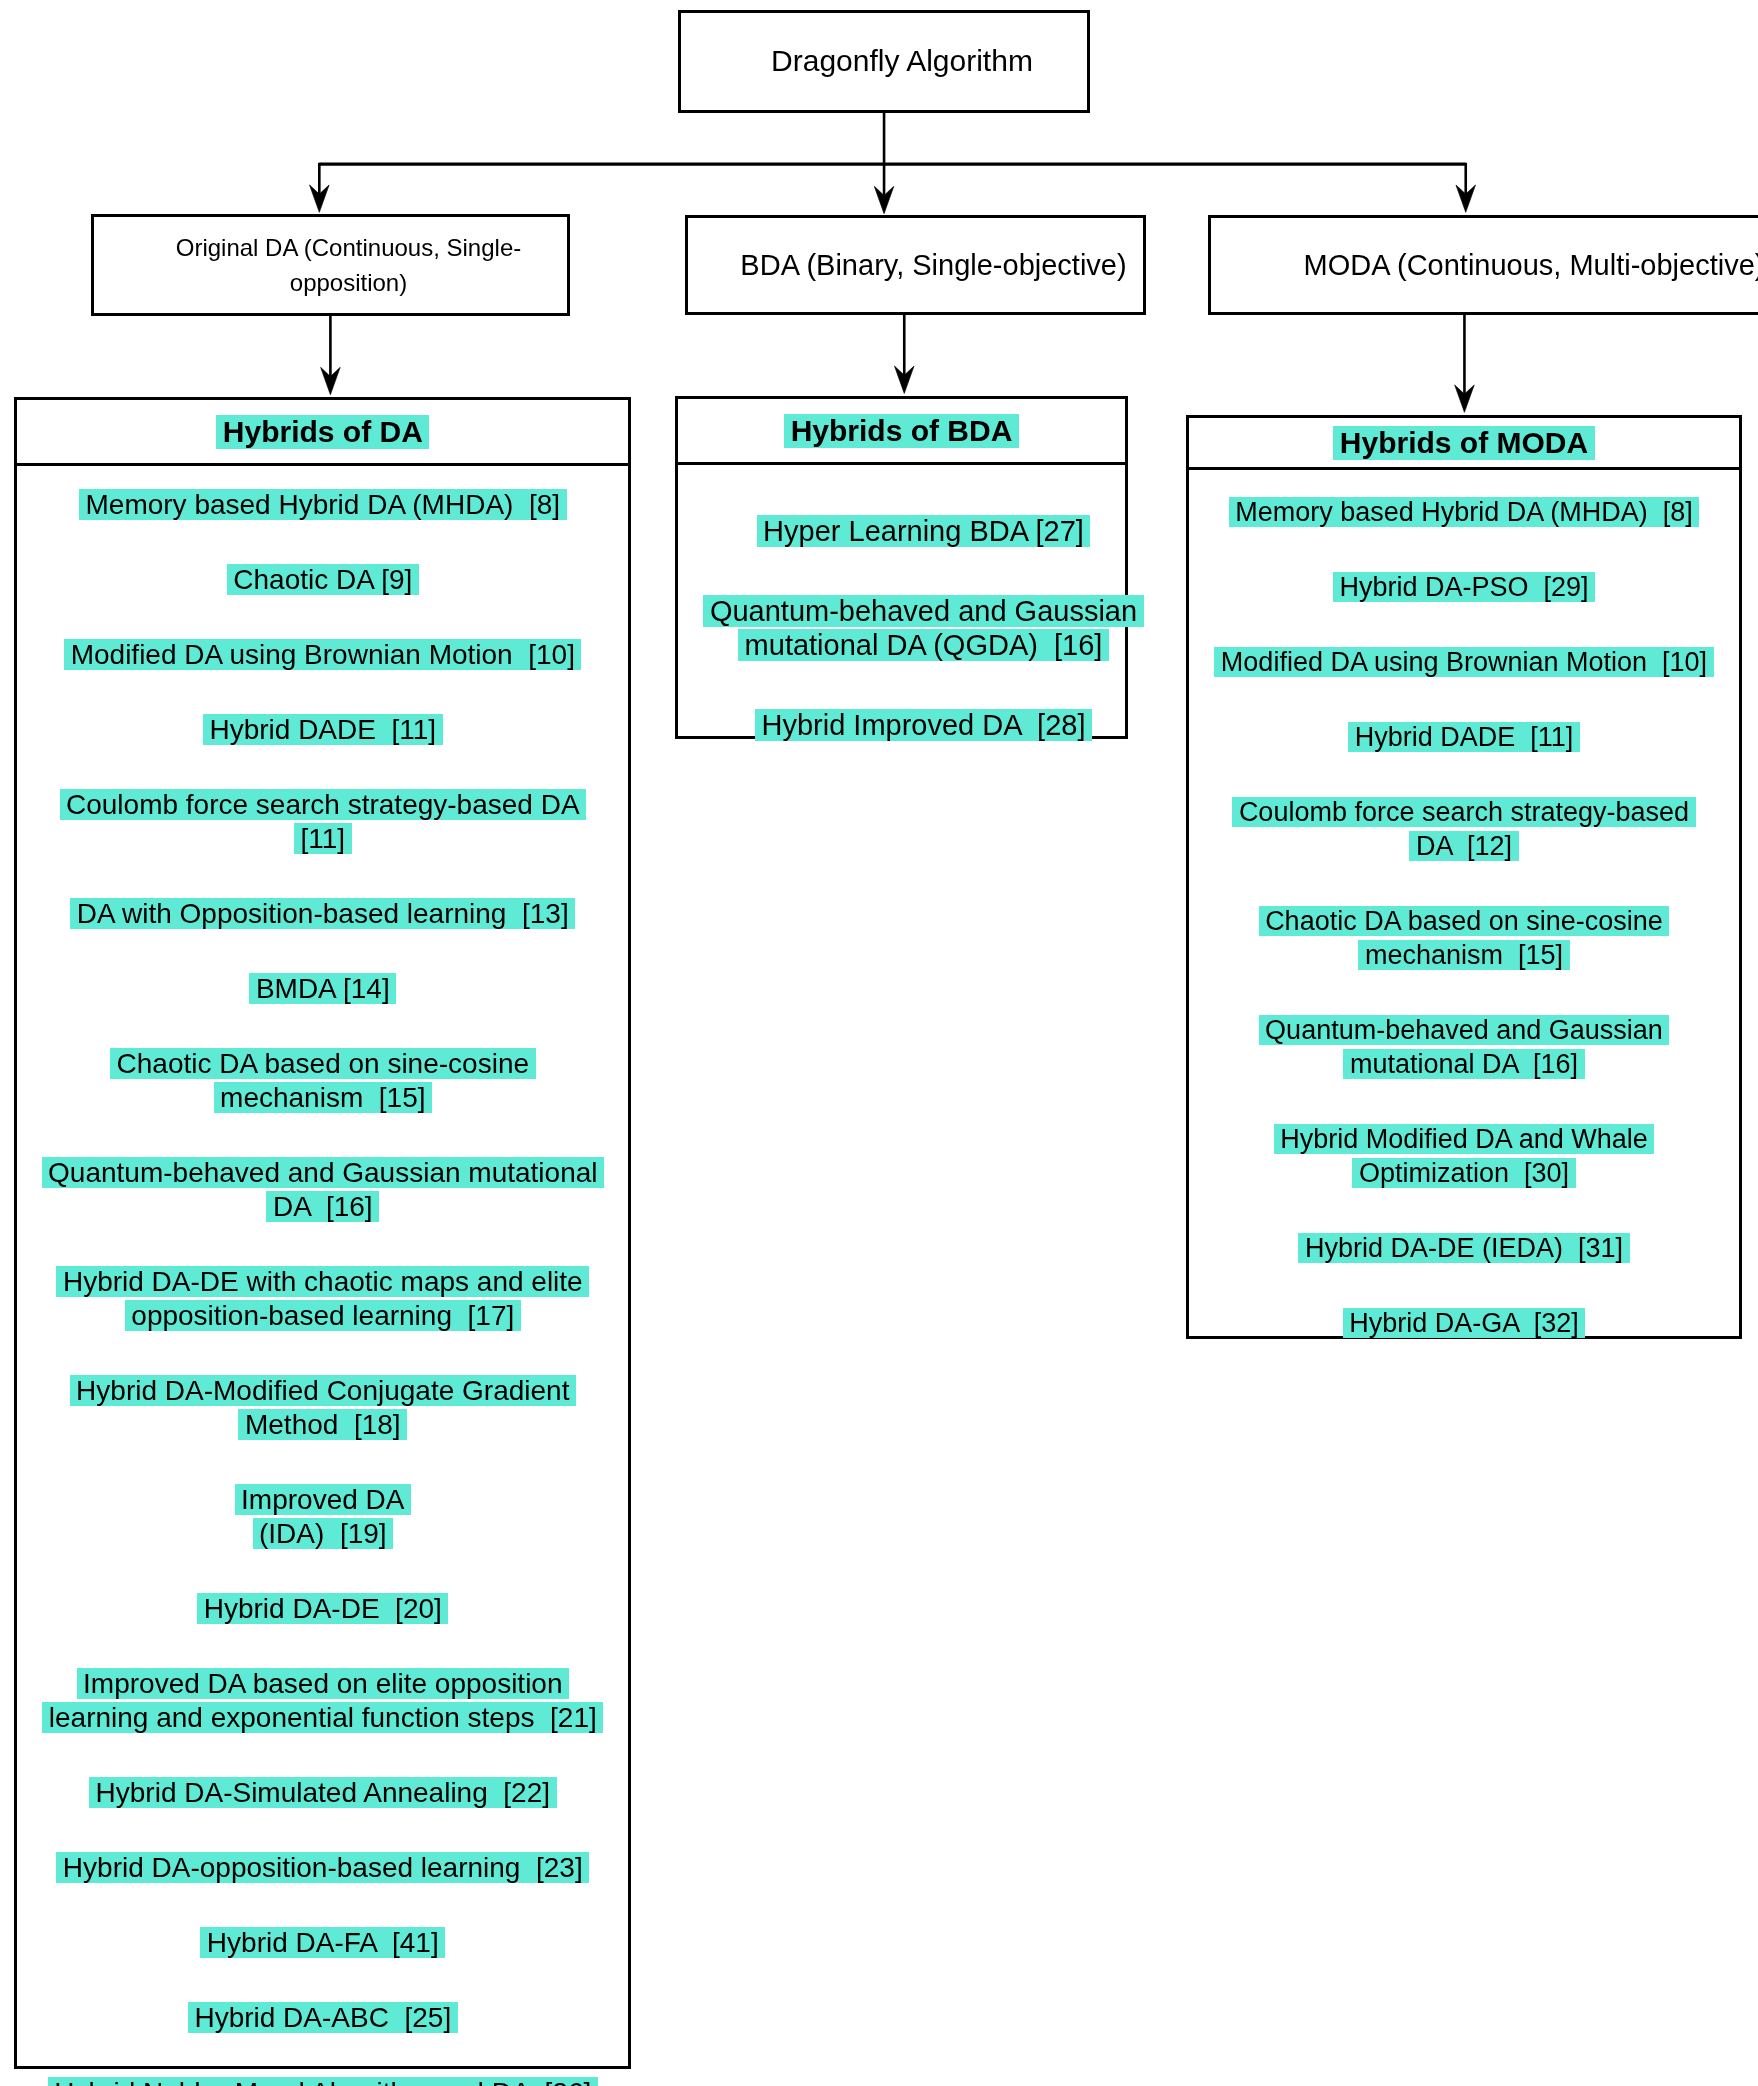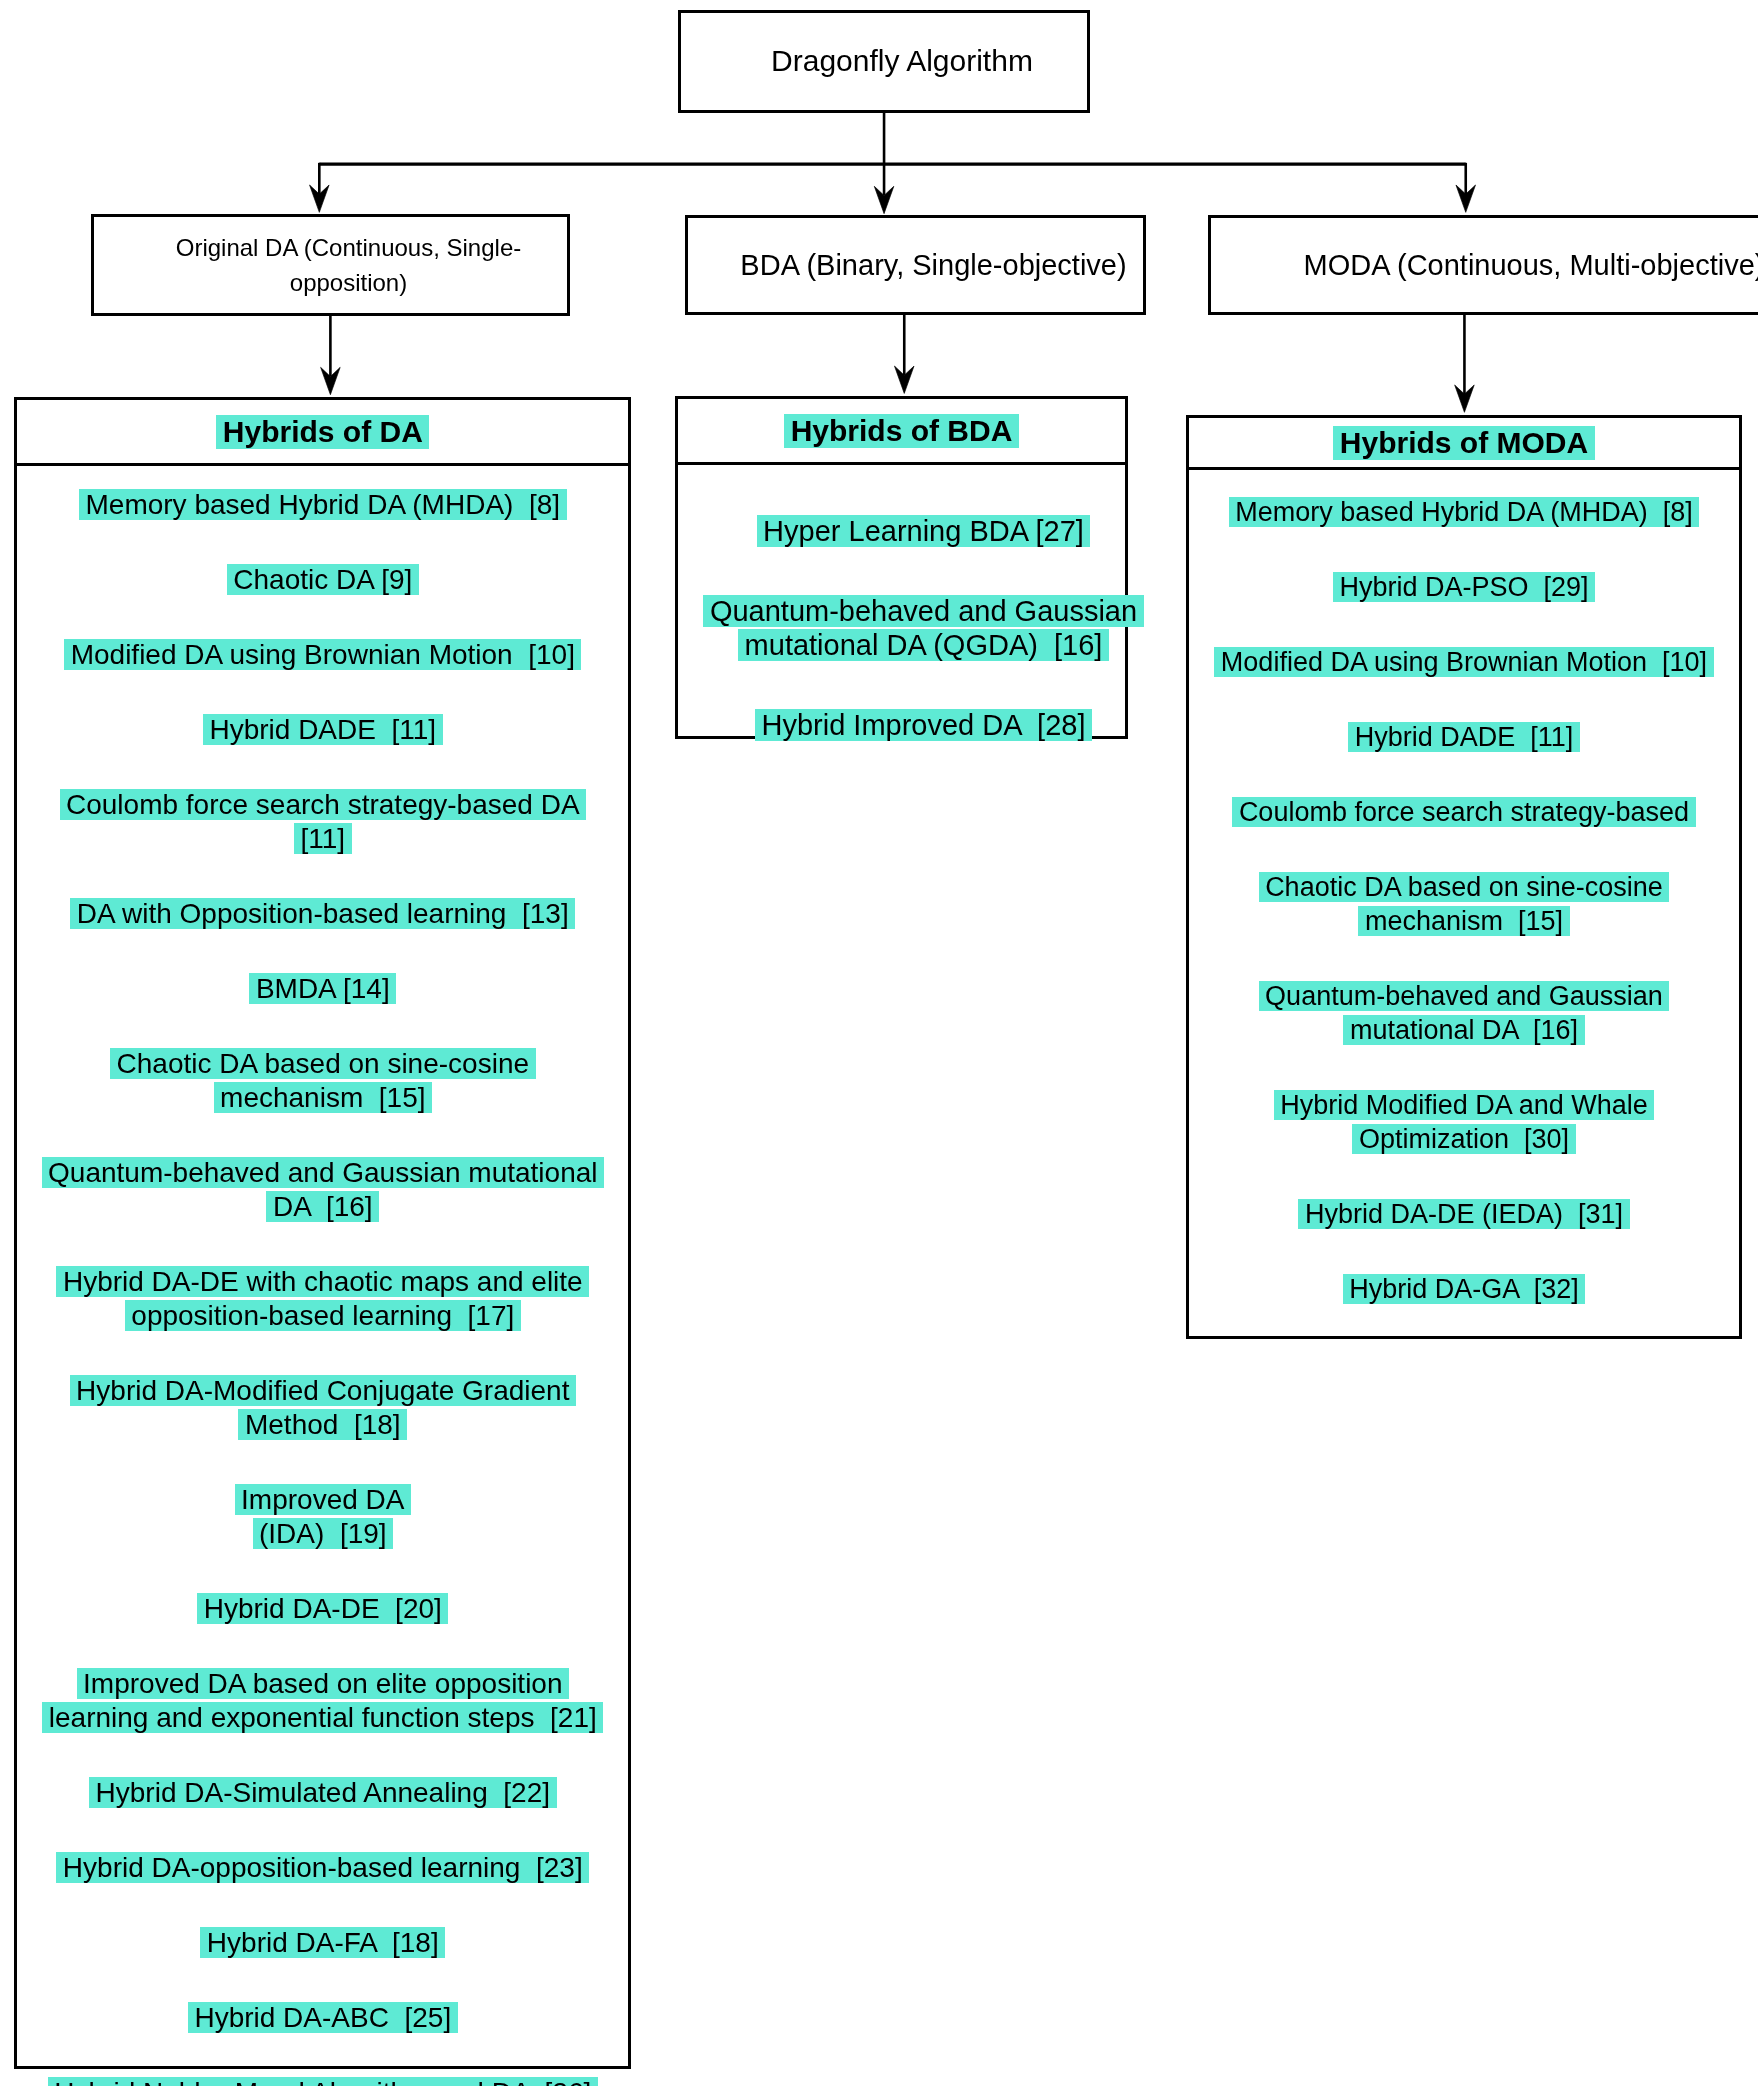--- a/index.html
+++ b/index.html
@@ -150,21 +150,21 @@
 
         <div class="item">
           <div class="tline"><span class="hl">Hybrid DA-Simulated Annealing  [22]</span></div>
         </div>
 
         <div class="item">
           <div class="tline"><span class="hl">Hybrid DA-opposition-based learning  [23]</span></div>
         </div>
 
         <div class="item">
-          <div class="tline"><span class="hl">Hybrid DA-FA  [18]</span></div>
+          <div class="tline"><span class="hl">Hybrid DA-FA  [41]</span></div>
         </div>
 
         <div class="item">
           <div class="tline"><span class="hl">Hybrid DA-ABC  [25]</span></div>
         </div>
 
         <div class="item">
           <div class="tline"><span class="hl">Hybrid Nelder-Mead Algorithm and DA  [26]</span></div>
         </div>
       </div>
@@ -208,20 +208,21 @@
         <div class="item">
           <div class="tline"><span class="hl">Modified DA using Brownian Motion  [10]</span></div>
         </div>
 
         <div class="item">
           <div class="tline"><span class="hl">Hybrid DADE  [11]</span></div>
         </div>
 
         <div class="item">
           <div class="tline"><span class="hl">Coulomb force search strategy-based</span></div>
+          <div class="tline"><span class="hl">DA  [12]</span></div>
         </div>
 
         <div class="item">
           <div class="tline"><span class="hl">Chaotic DA based on sine-cosine</span></div>
           <div class="tline"><span class="hl">mechanism  [15]</span></div>
         </div>
 
         <div class="item">
           <div class="tline"><span class="hl">Quantum-behaved and Gaussian</span></div>
           <div class="tline"><span class="hl">mutational DA  [16]</span></div>

